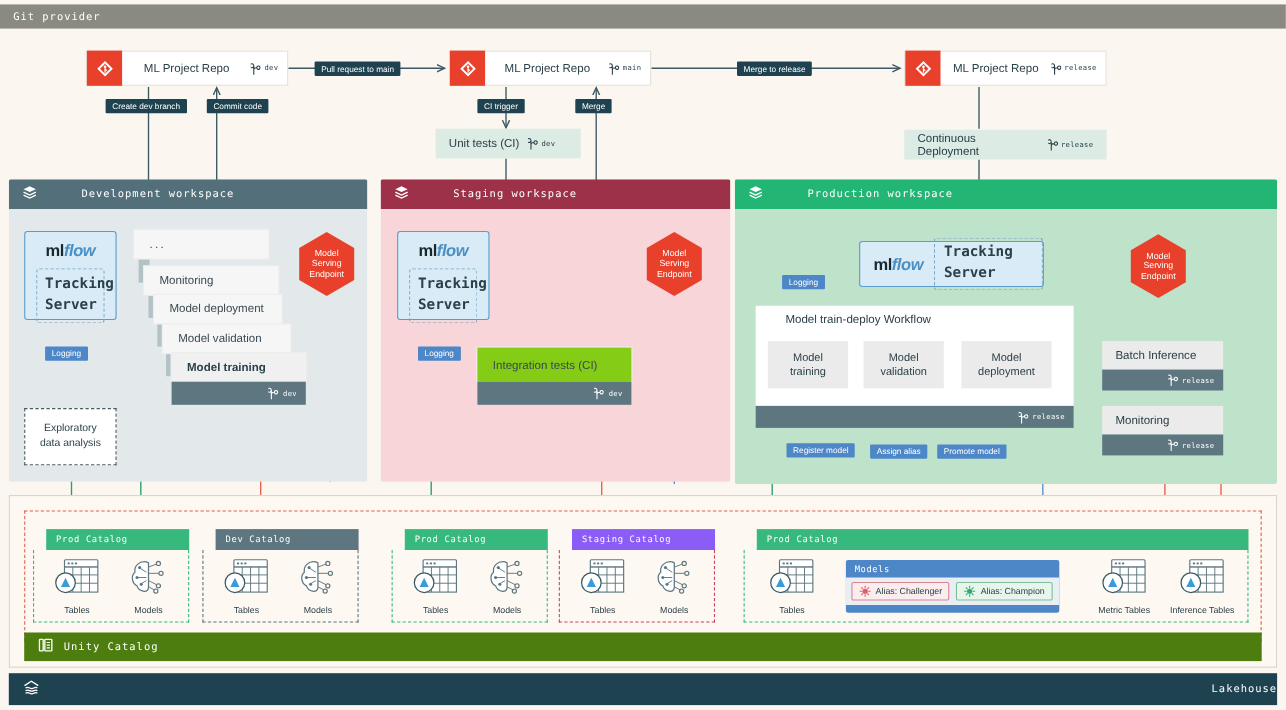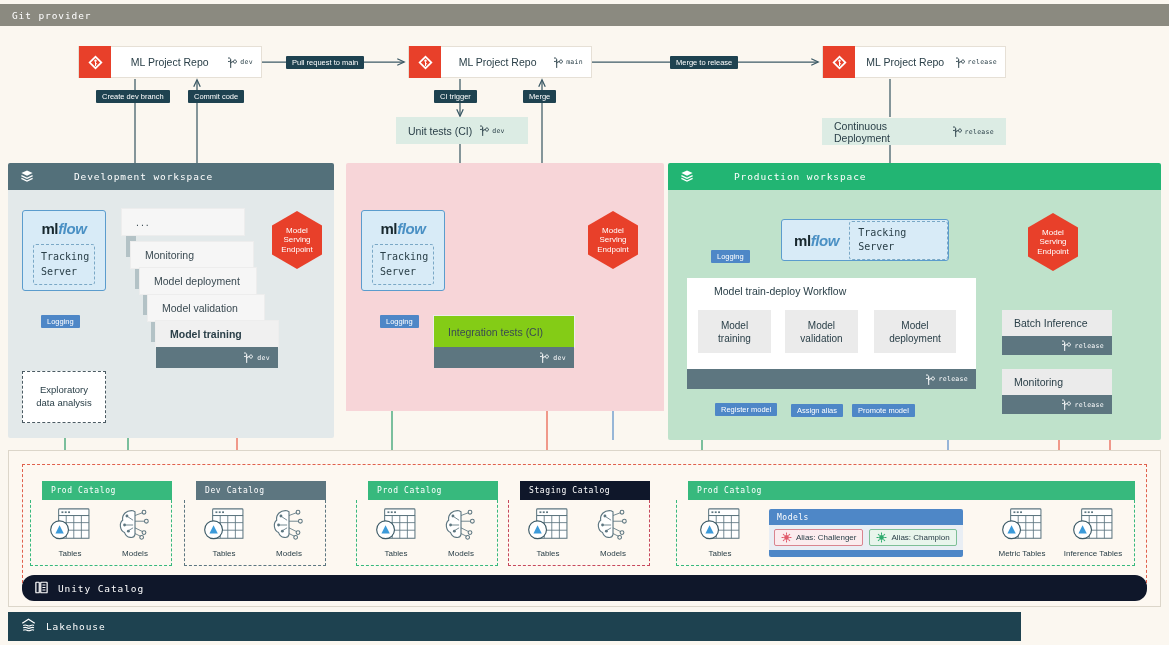--- a/index.html
+++ b/index.html
@@ -47,22 +47,22 @@
   
   .ci-box { background:#dcece4; display:flex; align-items:center; padding:0 12px; gap:8px; }
   .ci-box .t { font-size:10.5px; color:#2b4049; }
 
   
   .mlf { background:#d8ebf7; border:1px solid #5b9ccd; border-radius:3px; display:flex; }
   .mlf-logo { font-size:15px; color:#18282e; font-weight:bold; letter-spacing:-0.4px; }
   .mlf-logo i { color:#4a90c4; font-style:italic; font-weight:bold; }
   .mlf-ts {
     border:1px dashed #7aa8c6; border-radius:3px;
-    font-family:"DejaVu Sans Mono", monospace; font-size:10px; color:#2b4049;
-    line-height:1.45; padding:5px 7px;
+    font-family:"DejaVu Sans Mono", monospace; font-size:13px; color:#2b4049;
+    line-height:1.45; padding:5px 7px;font-weight:bold;
   }
 
   
   .card { background:#f6f6f6; box-shadow:0 0 0 1px #ededed; }
   .card .lab { font-size:10.5px; color:#3a4a52; }
   .cardtab { background:#b3c2c6; }
   .slate-bar { background:#5d7680; display:flex; align-items:center; justify-content:flex-end; gap:4px; padding-right:8px; }
   .slate-bar .bl { font-family:"DejaVu Sans Mono", monospace; font-size:6.5px; color:#fff; letter-spacing:0.3px; }
 
   
@@ -83,36 +83,36 @@
 
   
   .rbox-top { background:#ebebeb; display:flex; align-items:center; padding-left:12px; font-size:10.5px; color:#2b4049; }
 
   
   .uc-outer { background:#fdf8f1; border:1px solid #dcd6ca; }
   .uc-dash { border:1px dashed #e0604c; }
   .cat { }
   .cat-head { height:19px; display:flex; align-items:center; padding-left:9px;
     font-family:"DejaVu Sans Mono", monospace; font-size:8px; letter-spacing:0.6px; color:#fff;margin-left:12px; }
-  .cat-green { background:#37b97d; } .cat-slate { background:#5d7680; } .cat-maroon { background:#0f172a; }
+  .cat-green { background:#37b97d; } .cat-slate { background:#5d7680; } .cat-maroon { background:#8b5cf6; }
   .cat-body { position:relative; }
   .cat-body.g { border:1px dashed #37b97d; border-top:none; }
   .cat-body.s { border:1px dashed #5d7680; border-top:none; }
   .cat-body.m { border:1px dashed #c7485c; border-top:none; }
   .asset { position:absolute; text-align:center; }
   .asset .nm { font-size:8px; color:#2b4049; margin-top:2px; }
 
   .models-box { background:#4e87c7; border-radius:2px; }
   .models-lab { font-family:"DejaVu Sans Mono", monospace; font-size:8px; color:#fff; letter-spacing:0.5px; padding:4px 0 3px 8px;}
   .models-inner { background:#e9eef4; padding:4px 5px; display:flex; gap:6px; }
   .alias { border-radius:2px; display:flex; align-items:center; gap:4px; padding:2px 6px; font-size:8px; color:#2b4049; white-space:nowrap;}
   .alias-red { background:#fbecee; border:1px solid #d9848f; }
   .alias-grn { background:#e8f5ec; border:1px solid #7dbf96; }
 
-  .ucbar { background:#0f172a;border-radius:12px; }
+  .ucbar { background:#4d7c0f; }
   .lhbar { background:#1e4250; }
 </style>
 </head>
 <body>
 
 <div class="stage">
 
   <svg class="svglayer z1" viewBox="0 0 1169 645">
     <defs>
       <marker id="ad" markerWidth="7" markerHeight="7" refX="5.4" refY="3" orient="auto">
@@ -334,20 +334,30 @@
   <div class="hex z3" style="left:271px;top:210px;width:52px;height:60px;">
     <svg width="52" height="60" viewBox="0 0 52 60">
         <polygon points="26,1 51,15.5 51,44.5 26,59 1,44.5 1,15.5" fill="#e8402a"></polygon>
       </svg>
     <div class="txt" style="white-space:pre;">Model
 Serving
 Endpoint</div>
   </div>
 
   <div class="abs z2 panel" style="left:346px;top:163px;width:318px;height:275px;">
+    <div class="panel-head stg-head band-title">
+      <span>
+        <svg width="14" height="14" viewBox="0 0 16 16">
+            <path d="M8 1.6 L14.4 4.6 L8 7.6 L1.6 4.6 Z" fill="#fff"></path>
+            <path d="M1.6 7.6 L8 10.6 L14.4 7.6" stroke="#fff" stroke-width="1.4" fill="none"></path>
+            <path d="M1.6 10.7 L8 13.7 L14.4 10.7" stroke="#fff" stroke-width="1.4" fill="none"></path>
+          </svg>
+      </span>
+      <span>Staging workspace</span>
+    </div>
     <div class="stg-body" style="height:248px;"></div>
   </div>
 
   <div class="abs z3 mlf" style="left:361px;top:210px;width:84px;height:81px;flex-direction:column;align-items:center;padding-top:9px;">
     <div class="mlf-logo"><span>ml</span><i>flow</i></div>
     <div class="mlf-ts" style="margin-top:7px;width:62px;white-space:pre;">Tracking
 Server</div>
   </div>
   <div class="abs z3 pill pill-blue" style="left:380px;top:315px;">Logging</div>
 
@@ -665,21 +675,21 @@
     <span>
       <svg width="15" height="15" viewBox="0 0 16 16">
           <rect x="2" y="2.4" width="3.6" height="11.2" rx="0.6" fill="none" stroke="#fff" stroke-width="1.3"></rect>
           <rect x="7.2" y="2.4" width="6.8" height="11.2" rx="0.6" fill="none" stroke="#fff" stroke-width="1.3"></rect>
           <path d="M9 5.4 H12.2 M9 8 H12.2 M9 10.6 H12.2" stroke="#fff" stroke-width="1.1"></path>
         </svg>
     </span>
     <span>Unity Catalog</span>
   </div>
 
-  <div class="abs z4 lhbar band-title" style="left:8px;top:612px;width:1013px;height:29px;">
+  <div class="abs z4 lhbar band-title" style="left:8px;top:612px;width:1153px;height:29px;justify-content:space-between;">
     <span>
       <svg width="17" height="17" viewBox="0 0 18 18">
           <path d="M2.4 6.6 L9 2.4 L15.6 6.6" fill="none" stroke="#fff" stroke-width="1.3"></path>
           <path d="M3.4 9 Q5.4 7.9 7.4 9 T11.4 9 T14.8 9" fill="none" stroke="#fff" stroke-width="1.2"></path>
           <path d="M3.4 11.5 Q5.4 10.4 7.4 11.5 T11.4 11.5 T14.8 11.5" fill="none" stroke="#fff" stroke-width="1.2"></path>
           <path d="M3.4 14 Q5.4 12.9 7.4 14 T11.4 14 T14.8 14" fill="none" stroke="#fff" stroke-width="1.2"></path>
         </svg>
     </span>
     <span>Lakehouse</span>
   </div>

